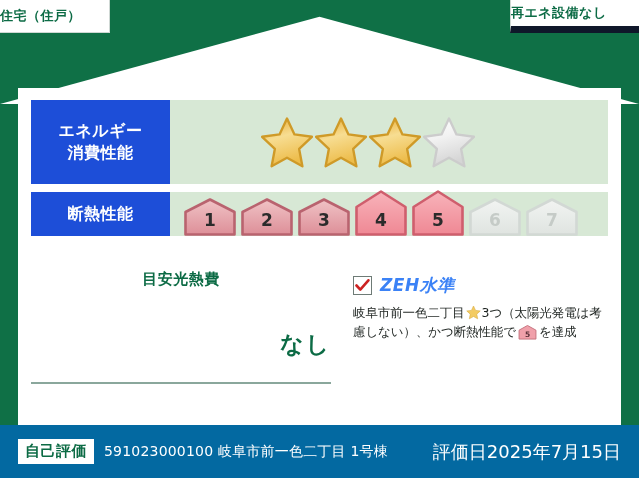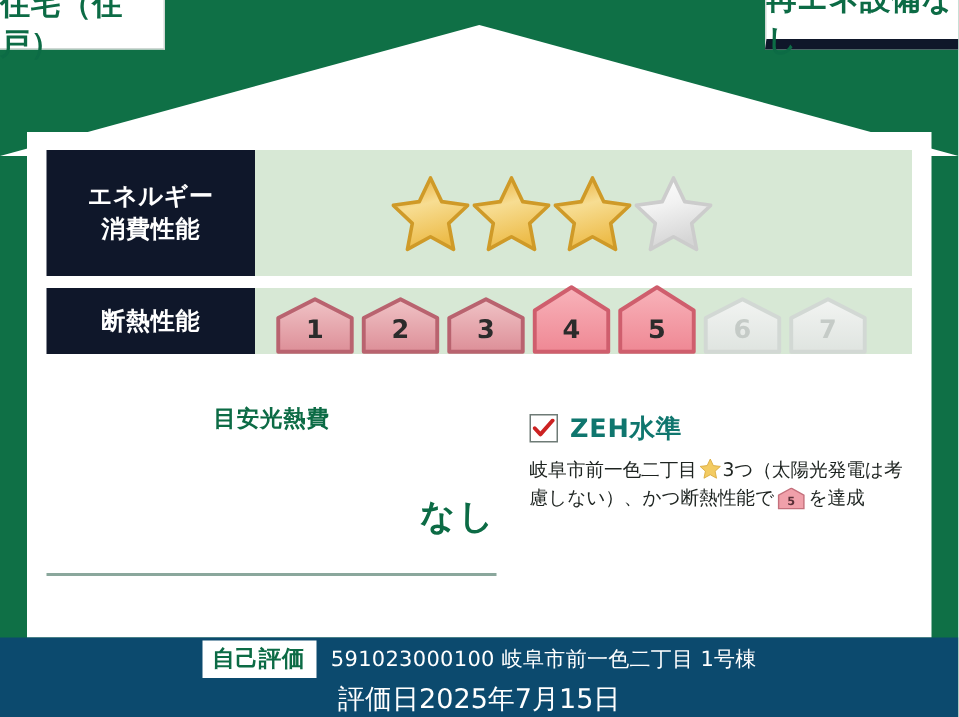--- a/index.html
+++ b/index.html
@@ -32,21 +32,21 @@
     z-index: 1;
   }
 
   
   .badge {
     position: absolute;
     top: 0;
     background: #ffffff;
     color: #0c6b45;
     font-weight: bold;
-    font-size: 20px;
+    font-size: 13px;
     letter-spacing: 0.5px;
     display: flex;
     align-items: center;
     z-index: 5;
     box-sizing: border-box;
   }
   .badge-left {
     left: 0;
     width: 110px;
     height: 33px;
@@ -104,21 +104,21 @@
     align-items: stretch;
     width: 577px;
     box-sizing: border-box;
   }
   .perf-row.row-energy { top: 12px; height: 84px; }
   .perf-row.row-insulation { top: 104px; height: 44px; border-radius: 18px; }
 
   .perf-label {
     width: 139px;
     flex: 0 0 139px;
-    background: #0f172a;
+    background: #1d4ed8;
     color: #ffffff;
     font-weight: bold;
     font-size: 16px;
     line-height: 1.35;
     display: flex;
     align-items: center;
     justify-content: center;
     text-align: center;
     letter-spacing: 0.5px;
     box-sizing: border-box;
@@ -241,47 +241,47 @@
     background: #ffffff;
     display: flex;
     align-items: center;
     justify-content: center;
     box-sizing: border-box;
     flex: 0 0 19px;
   }
   .zeh-title {
     font-size: 17px;
     font-weight: bold;
-    color: #0f766e;
+    color: #3b82f6;
     letter-spacing: 0.5px;
+    font-style: italic;
   }
   .zeh-desc {
     margin-top: 6px;
     font-size: 12.5px;
     line-height: 1.55;
     color: #1d2320;
     letter-spacing: -0.1px;
   }
   .inline-star { vertical-align: -3px; margin: 0 1px; }
   .inline-house { vertical-align: -4px; margin: 0 2px; }
 
   
   .footer {
     position: absolute;
     left: 0;
     bottom: 0;
     width: 639px;
     height: 53px;
-    background: #0c4a6e;
+    background: #0369a1;
     display: flex;
     align-items: center;
     z-index: 6;
     box-sizing: border-box;
     padding: 0 18px;
-    flex-direction: column;
   }
   .footer-left {
     display: flex;
     align-items: center;
     gap: 10px;
     flex: 1 1 auto;
   }
   .self-eval {
     background: #ffffff;
     color: #0c6b45;

